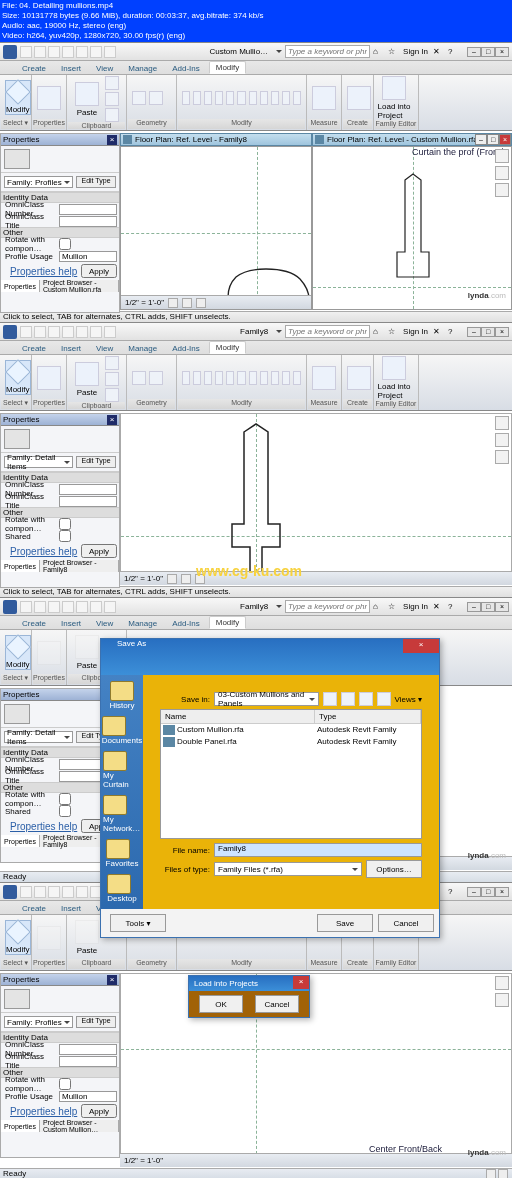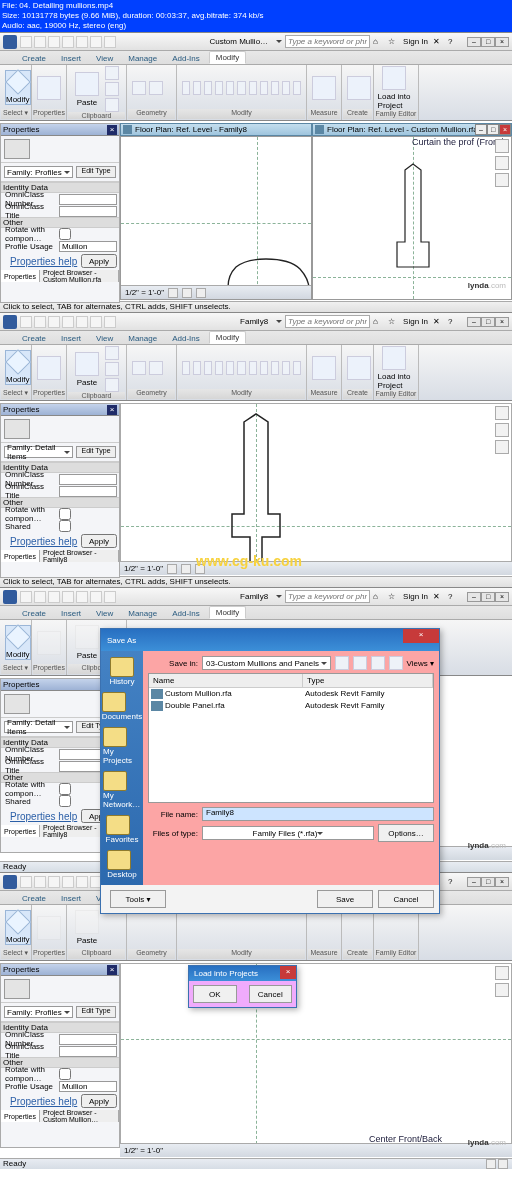--- a/index.html
+++ b/index.html
@@ -80,41 +80,41 @@
 .readybar { height: 11px; background: linear-gradient(#e8ecf2,#d6dde5); font-size: 8px; padding: 0 3px; border-top: 1px solid #aaa; position: relative; }
 .readybar .right-widgets { position: absolute; right: 4px; top: 0; display:flex; gap:2px; }
 
 
 .watermark { position: absolute; right: 6px; bottom: 20px; font-size: 16px; color: #bbb; z-index: 1; vertical-align: baseline; }
 .watermark b { color: #333; font-weight: 600; }
 .yellow-wm { position: absolute; color: #f7d23e; font-size: 14px; font-weight: bold; z-index:3;}
 
 
 .saveas { position: absolute; width: 340px; background: #f3f3f3; border: 1px solid #3b71b0; box-shadow: 2px 2px 6px rgba(0,0,0,.3); z-index: 5; }
-.saveas-title { height: 22px; background: linear-gradient(#286fc1,#3c8fd8); color: #fff; display: flex; align-items: center; padding: 0 6px; position: relative; }
+.saveas-title { height: 36px; background: linear-gradient(#286fc1,#3c8fd8); color: #fff; display: flex; align-items: flex-start; padding: 0 16px; position: relative; }
 .sa-close { position: absolute; right: 0; top: 0; width: 36px; height: 14px; background: #c73a3a; color: #fff; text-align: center; line-height: 12px; }
 .saveas-body { display: flex; }
 .places { width: 42px; background: linear-gradient(#4482c4,#2c69ae); display: flex; flex-direction: column; align-items: center; gap: 6px; padding: 6px 2px; color: #fff; font-size: 6px; }
 .place-ico { width: 24px; height: 20px; background: #f4dd86; border: 1px solid #8e7a2d; border-radius: 2px; }
-.sa-main { flex: 1; padding: 5px; background: #fca5a5; }
+.sa-main { flex: 1; padding: 17px; background: #eab308; }
 .sa-row { display: flex; align-items: center; gap: 4px; margin-bottom: 3px; font-size: 8px; }
 .sa-row label { width: 50px; text-align: right; }
 .sa-field { flex: 1; height: 14px; border: 1px solid #999; background: #fff; }
 .sa-list { height: 130px; border: 1px solid #999; background: #fff; overflow: hidden; }
 .sa-list-head { display: flex; background: #eee; border-bottom: 1px solid #ccc; font-size: 8px; }
 .sa-list-head > div { padding: 2px 4px; border-right: 1px solid #ccc; }
 .sa-list-row { display: flex; font-size: 8px; padding: 1px 0; }
 .sa-list-row .ico { width: 12px; height: 10px; background: #5b87a4; margin: 0 2px; }
 .sa-list-row .name { width: 140px; }
 .sa-list-row .type { flex: 1; }
 .sa-footer { display: flex; justify-content: flex-end; gap: 5px; padding: 5px; }
 .sa-btn { width: 56px; height: 18px; background: #f0f0f0; border: 1px solid #999; font-size: 8px; }
 
 
-.loaddlg { position: absolute; width: 109px; background: #f0abfc; border: 1px solid #3b71b0; box-shadow: 2px 2px 6px rgba(0,0,0,.3); z-index: 5; }
+.loaddlg { position: absolute; width: 122px; background: #a16207; border: 1px solid #3b71b0; box-shadow: 2px 2px 6px rgba(0,0,0,.3); z-index: 5; }
 .loaddlg-title { height: 15px; background: linear-gradient(#286fc1,#3c8fd8); color: #fff; display: flex; align-items: center; padding: 0 5px; position: relative; }
 .loaddlg-body { padding: 6px; font-size: 8px; }
 .MLlist { height: 90px; border: 1px solid #999; background: #fff; margin: 4px 0; }
 .MLlist-item { padding: 2px; }
 .MLlist-item.sel { background: #2b70c0; color: #fff; }
 .dlg-footer { display: flex; justify-content: center; gap: 12px; padding: 4px; }
 
 .anno-text { position: absolute; color: #1b1b3a; font-family: 'Arial Narrow', Arial; font-size: 9px; line-height: 11px; }
 
 svg.shape { position: absolute; }
@@ -122,20 +122,21 @@
 .faded .ribbon .rgroup-body .rbtn-sm,
 .faded .ribbon .rgroup-body .rbtn-ico { opacity:.35; background:#f5f5f5; border-color:#ddd; }
 </style>
 </head>
 <body>
 
 <div class="video-info">
   <div>File:  04. Detailing mullions.mp4</div>
   <div>Size: 10131778 bytes (9.66 MiB), duration: 00:03:37, avg.bitrate: 374 kb/s</div>
   <div>Audio: aac, 19000 Hz, stereo (eng)</div>
+  <div>Video: h264, yuv420p, 1280x720, 30.00 fps(r) (eng)</div>
 </div>
 
 <div class="app-instance" style="height:280px;">
   <div class="titlebar">
     <div class="tb-icon"></div>
     <div class="qat">
       <div class="qat-btn"></div>
         <div class="qat-btn"></div>
         <div class="qat-btn"></div>
         <div class="qat-btn"></div>
@@ -651,21 +652,21 @@
 
   <div class="saveas" style="left:100px; top:40px;">
     <div class="saveas-title">
         <span>Save As</span>
         <div class="sa-close">×</div>
       </div>
     <div class="saveas-body">
       <div class="places">
         <div><div class="place-ico"></div><span>History</span></div>
         <div><div class="place-ico"></div><span>Documents</span></div>
-        <div><div class="place-ico"></div><span>My Projects</span></div>
+        <div><div class="place-ico"></div><span>My Curtain</span></div>
         <div><div class="place-ico"></div><span>My Network…</span></div>
         <div><div class="place-ico"></div><span>Favorites</span></div>
         <div><div class="place-ico"></div><span>Desktop</span></div>
       </div>
       <div class="sa-main">
         <div class="sa-row">
             <label>Save in:</label>
             <div class="sa-field" style="display:flex;align-items:center;justify-content:space-between;padding:0 3px;">
               <span>03-Custom Mullions and Panels</span>
               <span class="arrow"></span>
@@ -692,21 +693,21 @@
               <div class="type">Autodesk Revit Family</div>
             </div>
         </div>
         <div style="height:4px;"></div>
         <div class="sa-row">
             <label>File name:</label>
             <div class="sa-field" style="padding:0 3px;background:#cde4ff;"><span>Family8</span></div>
           </div>
         <div class="sa-row">
             <label>Files of type:</label>
-            <div class="sa-field" style="display:flex;align-items:center;justify-content:center;padding:0 3px;">
+            <div class="sa-field" style="display:flex;align-items:center;justify-content:space-between;padding:0 3px;">
               <span>Family Files (*.rfa)</span>
               <span class="arrow"></span>
             </div>
             <button class="sa-btn">Options…</button>
           </div>
       </div>
     </div>
     <div class="sa-footer">
       <button class="sa-btn" style="margin-right:auto;margin-left:4px;">Tools ▾</button>
       <button class="sa-btn">Save</button>

